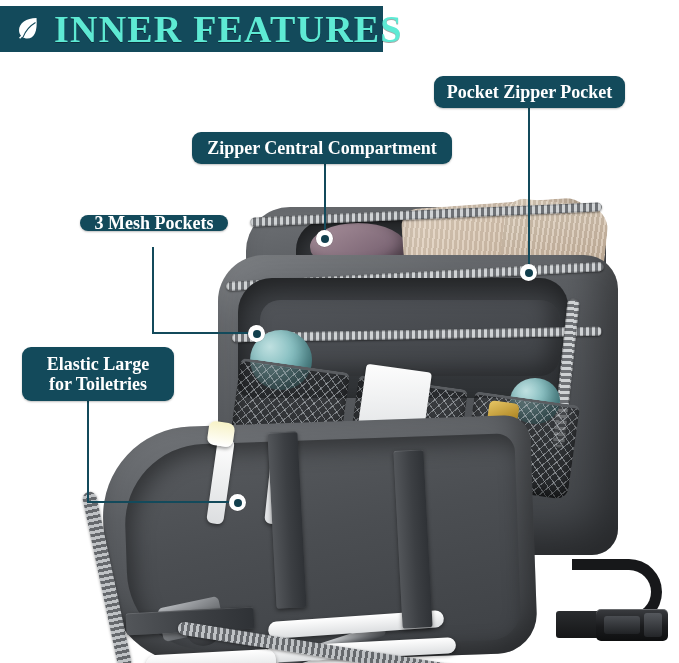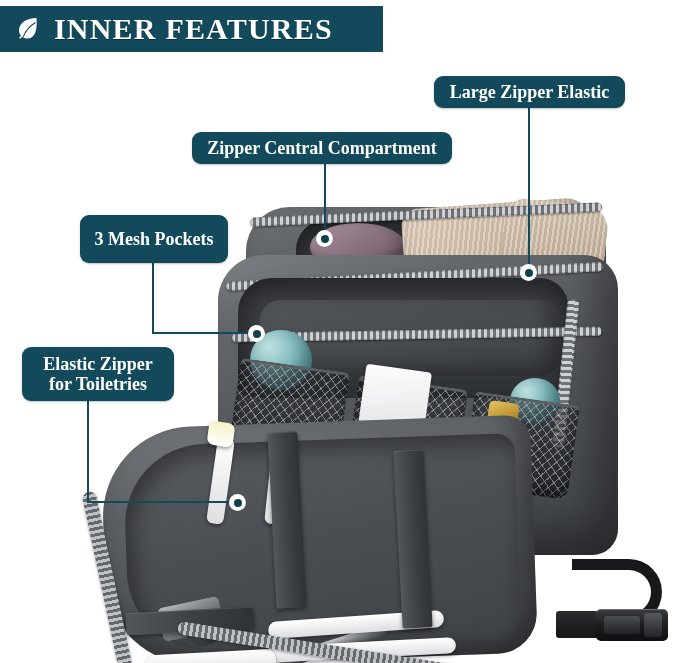--- a/index.html
+++ b/index.html
@@ -9,37 +9,37 @@
   }
   #stage{position:absolute;left:0;top:0;width:679px;height:663px;overflow:hidden;background:#fff;}
 
   
   .header-bar{
     position:absolute;left:0;top:6px;width:383px;height:46px;
     background:#134a5b;display:flex;align-items:center;box-sizing:border-box;padding-left:16px;
   }
   .leaf-icon{width:26px;height:26px;flex:0 0 auto;margin-right:12px;}
   .header-title{
-    color:#ffffff;font-family:"Liberation Serif",serif;font-weight:bold;font-size:30px;
+    color:#5eead4;font-family:"Liberation Serif",serif;font-weight:bold;font-size:38px;
     letter-spacing:1.2px;line-height:1;white-space:nowrap;
     text-shadow:0 1px 0 rgba(0,0,0,.35);
   }
 
   
   .callout{
     position:absolute;background:#134a5b;border-radius:9px;
     color:#ffffff;font-family:"Liberation Serif",serif;font-weight:bold;
     display:flex;align-items:center;justify-content:center;text-align:center;
     box-sizing:border-box;box-shadow:0 1px 2px rgba(0,0,0,.25);
     line-height:1.12;
   }
   .callout .txt{display:block;white-space:pre-line;}
   #callout-zipper{left:434px;top:76px;width:191px;height:32px;font-size:18px;}
   #callout-central{left:192px;top:132px;width:260px;height:32px;font-size:18px;}
-  #callout-mesh{left:80px;top:215px;width:148px;height:48px;font-size:18px;}
+  #callout-mesh{left:80px;top:215px;width:148px;height:16px;font-size:18px;}
   #callout-elastic{left:22px;top:347px;width:152px;height:54px;font-size:18px;padding:2px 6px;}
 
   
   .lline{position:absolute;background:#134a5b;}
   .v{width:2px;} .h{height:2px;}
 
   
   .marker{
     position:absolute;width:17px;height:17px;border-radius:50%;
     background:#ffffff;box-sizing:border-box;
@@ -331,29 +331,29 @@
       <i></i>
     </div>
   <div class="marker" style="left:248px;top:325px;">
       <i></i>
     </div>
   <div class="marker" style="left:229px;top:494px;">
       <i></i>
     </div>
 
   <div class="callout" id="callout-zipper">
-    <span class="txt">Large Zipper Elastic</span>
+    <span class="txt">Pocket Zipper Pocket</span>
   </div>
 
   <div class="callout" id="callout-central">
     <span class="txt">Zipper Central Compartment</span>
   </div>
 
   <div class="callout" id="callout-mesh">
     <span class="txt">3 Mesh Pockets</span>
   </div>
 
   <div class="callout" id="callout-elastic">
-    <span class="txt">Elastic Zipper
+    <span class="txt">Elastic Large
 for Toiletries</span>
   </div>
 
 </div>
 
 </body></html>

